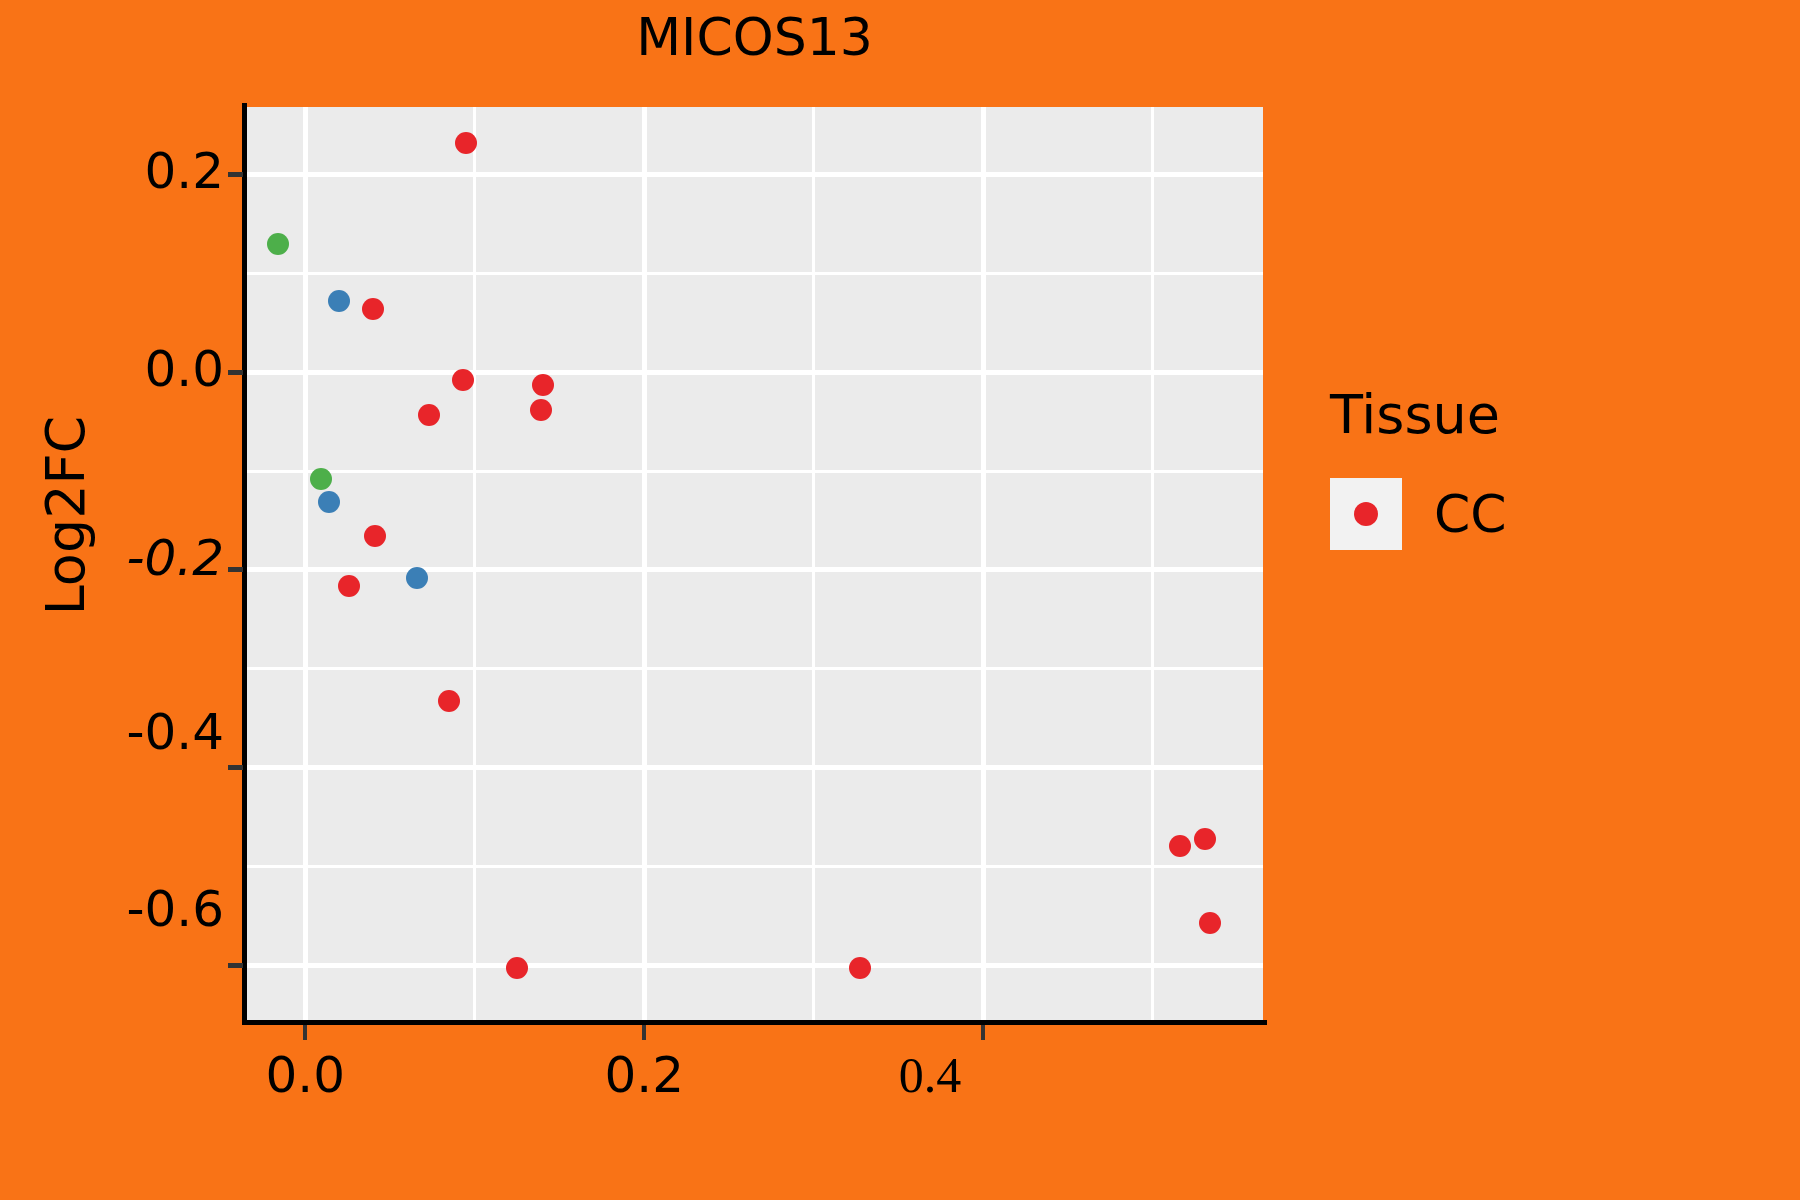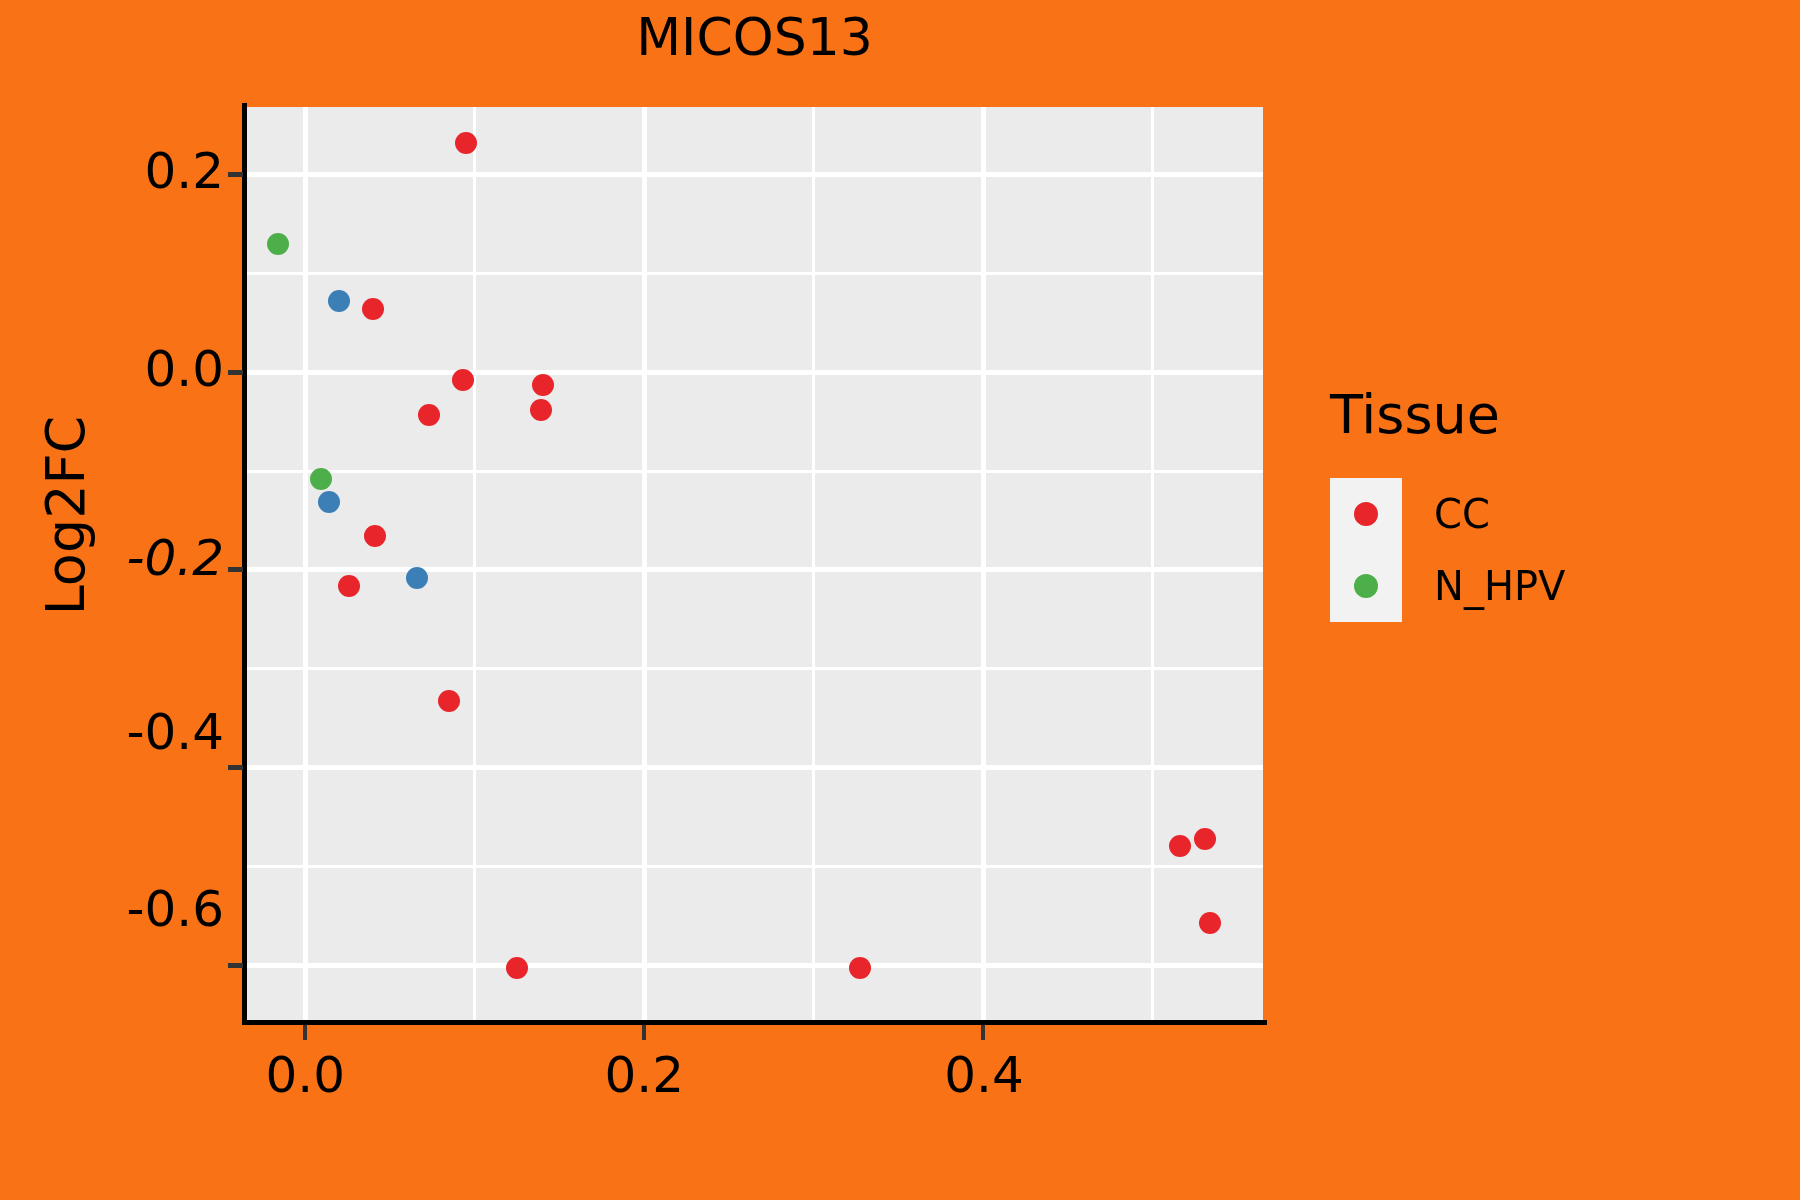--- a/index.html
+++ b/index.html
@@ -168,21 +168,21 @@
     align-items: center;
     justify-content: center;
     flex: 0 0 auto;
   }
   .legend-dot {
     width: 24px;
     height: 24px;
     border-radius: 50%;
   }
   .legend-label {
-    font-size: 40px;
+    font-size: 52px;
     color: #000000;
     margin-left: 32px;
     white-space: nowrap;
     line-height: 1;
   }
 </style>
 </head>
 <body>
 
 <div id="root">
@@ -240,36 +240,30 @@
       <div class="ticklabel-y" style="top: 735px;">-0.4</div>
       <div class="tick-y" style="top: 963.096px;"></div>
       <div class="ticklabel-y" style="top: 912px;">-0.6</div>
     </div>
   <div id="x-ticks">
       <div class="tick-x" style="left: 303.325px;"></div>
       <div class="ticklabel-x" style="left: 305.325px;">0.0</div>
       <div class="tick-x" style="left: 642.325px;"></div>
       <div class="ticklabel-x" style="left: 644.325px;">0.2</div>
       <div class="tick-x" style="left: 981.325px;"></div>
-      <div class="ticklabel-x" style="left: 984px;">0.4</div>
+      <div class="ticklabel-x" style="left: 930px; font-family: Liberation Serif, serif;">0.4</div>
     </div>
 
   <div class="axis-title-y">Log2FC</div>
 
   <div class="legend">
     <div class="legend-title">Tissue</div>
     <div class="legend-items" id="legend-items">
         <div class="legend-row">
           <div class="legend-key">
             <div class="legend-dot" style="background: rgb(232, 37, 42);"></div>
           </div>
           <div class="legend-label">CC</div>
         </div>
-        <div class="legend-row">
-          <div class="legend-key">
-            <div class="legend-dot" style="background: rgb(77, 175, 74);"></div>
-          </div>
-          <div class="legend-label">N_HPV</div>
-        </div>
       </div>
   </div>
 
 </div>
 
 </body></html>

